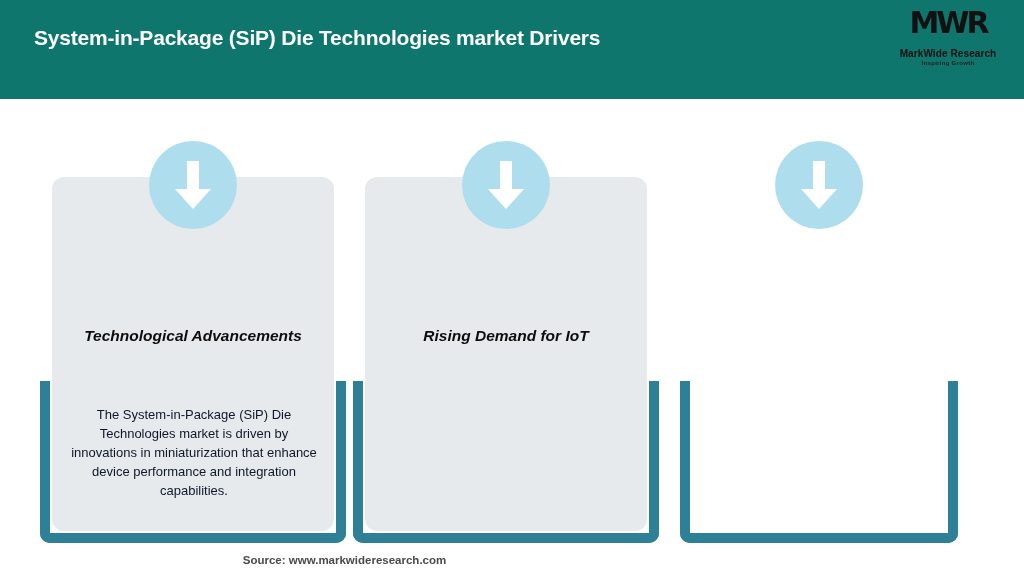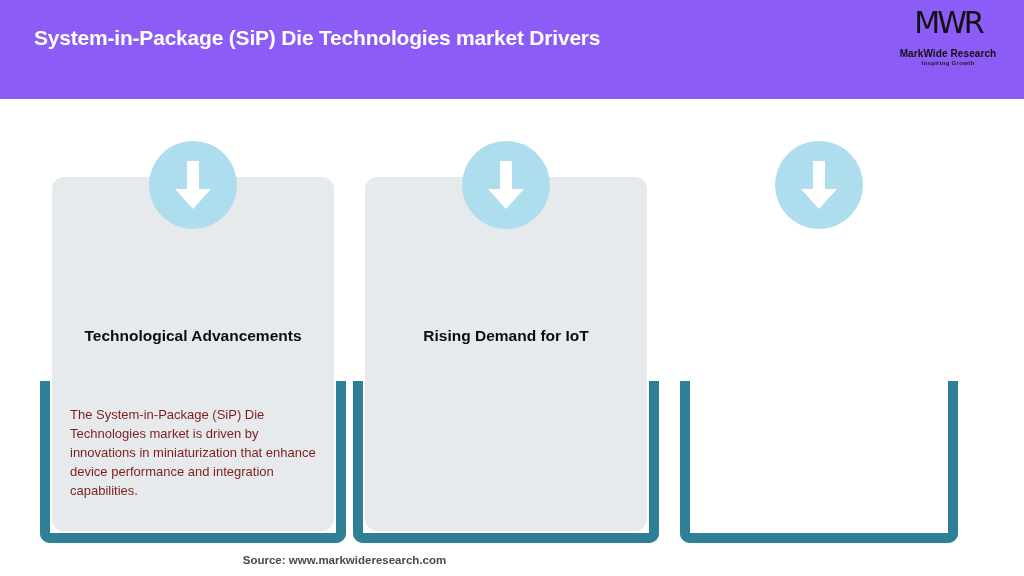--- a/index.html
+++ b/index.html
@@ -8,34 +8,34 @@
     background: #ffffff;
     font-family: "Liberation Sans", sans-serif;
     overflow: hidden;
   }
   .page { position: relative; width: 1024px; height: 576px; background: #ffffff; }
 
   
   .header {
     position: absolute; left: 0; top: 0;
     width: 1024px; height: 99px;
-    background: #8b5cf6;
+    background: #0f766e;
   }
   .header-title {
     position: absolute; left: 34px; top: 26px;
     font-size: 21px; font-weight: bold; color: #ffffff;
     letter-spacing: -0.2px; white-space: nowrap;
   }
   .logo {
     position: absolute; right: 22px; top: 8px;
     width: 108px; height: 52px;
     display: flex; flex-direction: column; align-items: center; justify-content: flex-start;
   }
   .logo-mark {
-    font-size: 30px; font-weight: normal; color: #111111;
+    font-size: 30px; font-weight: bold; color: #111111;
     letter-spacing: -3px; line-height: 30px;
     font-family: "DejaVu Sans", sans-serif;
   }
   .logo-name {
     font-size: 10px; font-weight: bold; color: #111111;
     line-height: 10px; letter-spacing: 0.1px; margin-top: 11px;
   }
   .logo-tag {
     font-size: 6px; font-weight: bold; color: #1d1d1d;
     line-height: 8px; letter-spacing: 0.3px;
@@ -75,25 +75,26 @@
     background: #aedeee;
     display: flex; align-items: center; justify-content: center;
   }
   .arrow-svg { display: block; }
 
   .card-title {
     position: absolute; top: 150px; left: 14px; right: 14px;
     text-align: center;
     font-size: 15.5px; font-weight: bold; color: #0d0d0d;
     font-family: "Liberation Sans", sans-serif;
+    font-style: italic;
   }
   .card-body {
     position: absolute; top: 228px; left: 18px; right: 16px;
-    font-size: 13px; line-height: 19px; color: #7f1d1d;
-    text-align: left;
+    font-size: 13px; line-height: 19px; color: #0f172a;
+    text-align: center;
   }
   .card-wrap.c2 .card-body { right: 8px; }
 
   
   .source {
     position: absolute; left: 0; top: 554px; width: 913px;
     text-align: center;
     font-size: 11.5px; font-weight: bold; color: #4a4a4a;
   }
   .source-inner { position: relative; left: -112px; }

